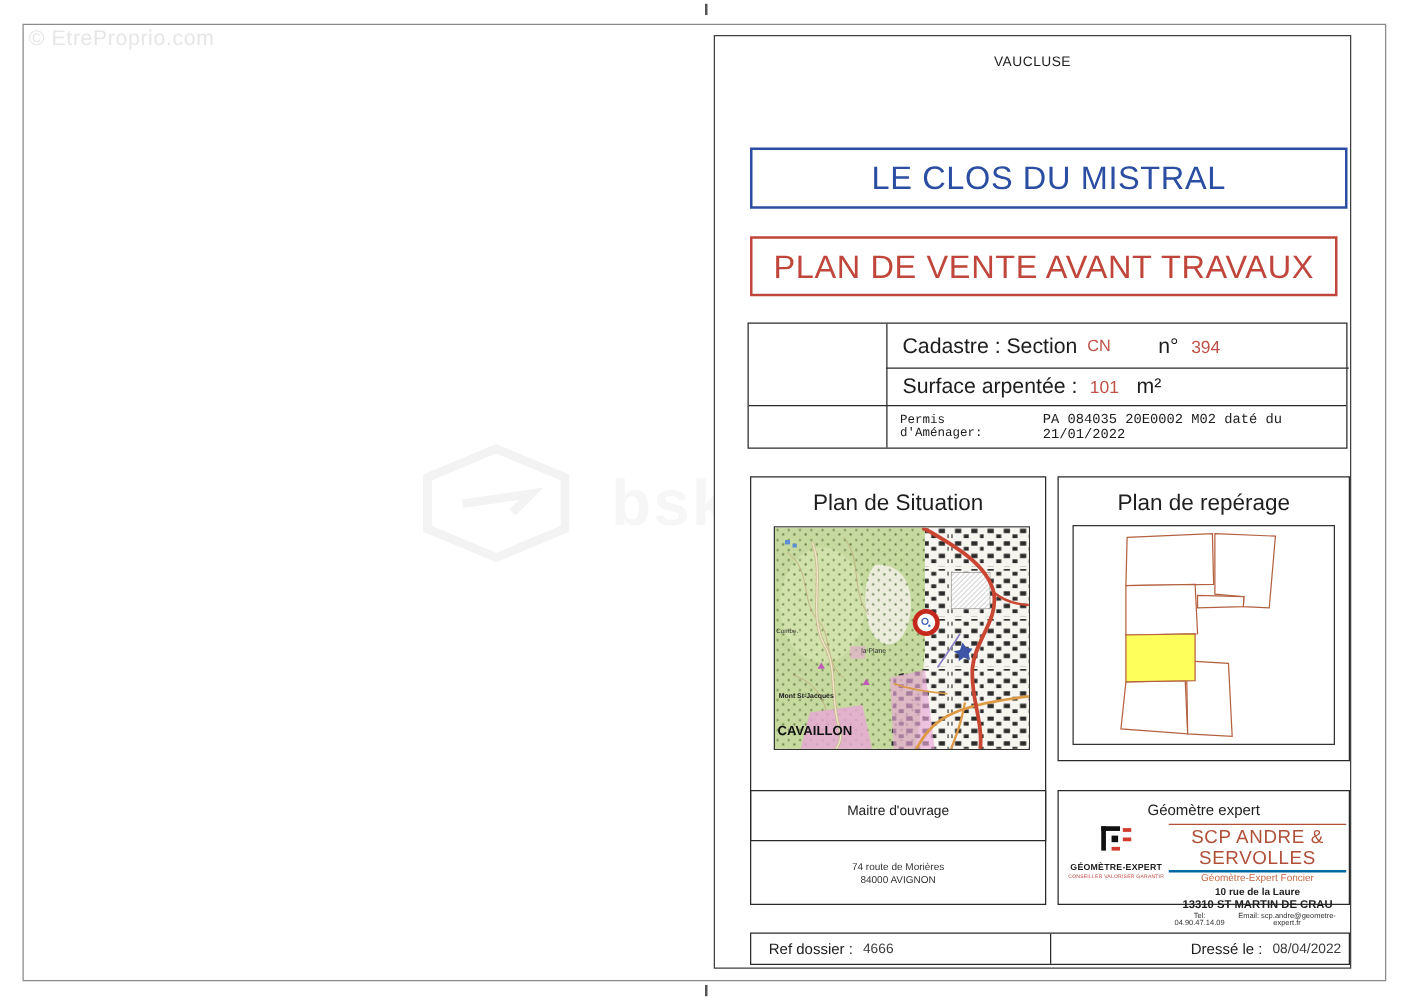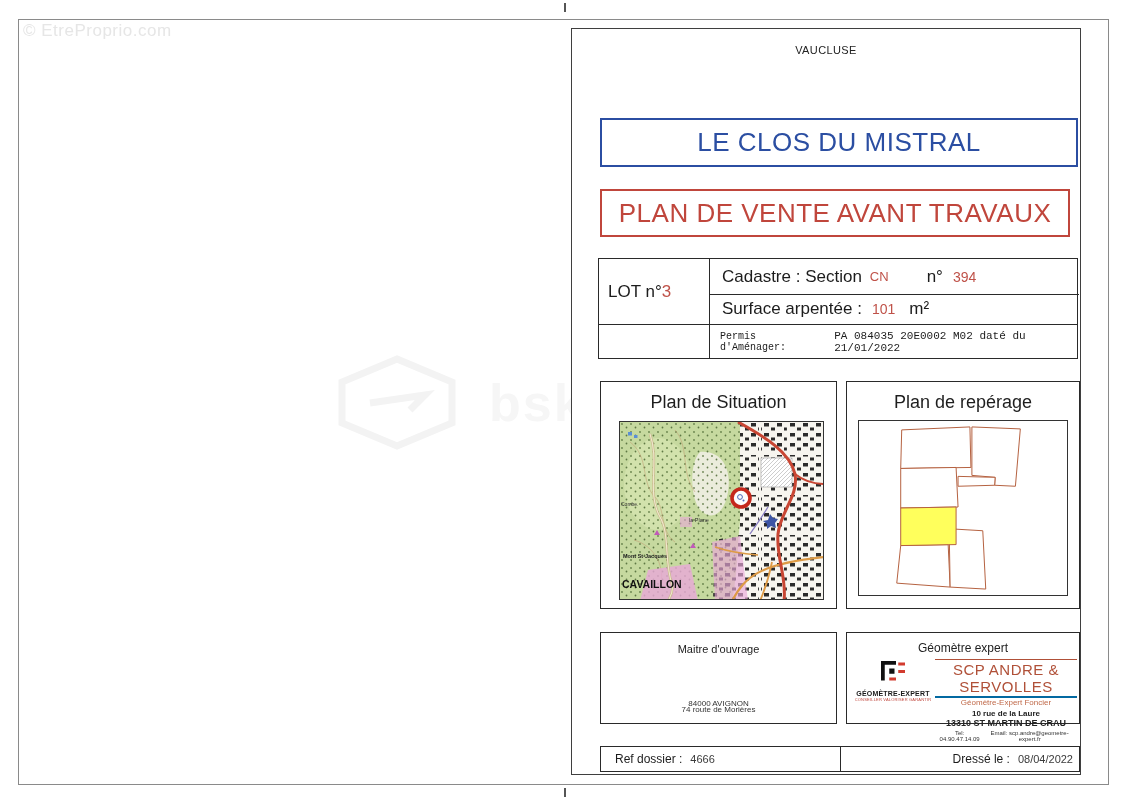--- a/index.html
+++ b/index.html
@@ -36,30 +36,30 @@
   .lt-lot { position:absolute; left:0; top:0; width:110px; height:65px; display:flex; align-items:center; padding-left:9px; font-size:17px; }
   .lt-row1 { position:absolute; left:111px; top:0; width:369px; height:35px; display:flex; align-items:center; padding-left:12px; font-size:17px; }
   .lt-row2 { position:absolute; left:111px; top:35px; width:369px; height:30px; display:flex; align-items:center; padding-left:12px; font-size:17px; }
   .lt-row3 { position:absolute; left:111px; top:65px; width:369px; height:36px; display:flex; align-items:center; padding-left:10px;font-family:Liberation Mono, monospace; }
   .red-val { color:#bf5148; }
   .lt-row1 .gap1 { width:8px; } .lt-row1 .gap2 { width:38px; } .lt-row1 .gap3 { width:10px; }
   .lt-row2 .gap1 { width:10px; } .lt-row2 .gap2 { width:14px; }
   .permit-label { font-size:10px; } .permit-value { font-size:11px; margin-left:14px; }
 
   .plan-panel { border:1px solid #2a2a2a; }
-  .plan-sit { left:28px; top:352px; width:237px; height:228px; }
+  .plan-sit { left:28px; top:352px; width:237px; height:292px; }
   .plan-rep { left:274px; top:352px; width:234px; height:228px; }
   .plan-title { position:absolute; left:0; top:10px; width:100%; text-align:center; font-size:18px; color:#1e1e1e; }
   .map-frame { position:absolute; left:18px; top:39px; width:205px; height:179px; border:1px solid #333; overflow:hidden; }
   .rep-frame { position:absolute; left:11px; top:38px; width:210px; height:176px; border:1px solid #333; background:#fff; }
 
   .owner-box { left:28px; top:603px; width:237px; height:92px; border:1px solid #2a2a2a; }
   .owner-title { position:absolute; top:10px; width:100%; text-align:center; font-size:11px; color:#222; }
   .owner-name { position:absolute; top:28px; width:100%; text-align:center; font-size:18px; color:#2b5aa5; letter-spacing:.5px; }
-  .owner-a1 { position:absolute; top:56px; width:100%; text-align:center; font-size:8px; color:#333;margin-top:16px; }
+  .owner-a1 { position:absolute; top:56px; width:100%; text-align:center; font-size:8px; color:#333; }
   .owner-a2 { position:absolute; top:66px; width:100%; text-align:center; font-size:8px; color:#333; }
 
   .surv-box { left:274px; top:603px; width:234px; height:92px; border:1px solid #2a2a2a; }
   .surv-title { position:absolute; top:8px; left:0; width:100%; text-align:center; font-size:12px; color:#222; }
   .surv-logo { position:absolute; left:6px; top:25px; width:80px; text-align:center; }
   .surv-logo-label { font-size:7px; font-weight:bold; color:#1a1a1a; letter-spacing:.2px; margin-top:1px; }
   .surv-logo-sub { font-size:4px; color:#c0463c; letter-spacing:.2px; }
   .surv-right { position:absolute; left:88px; top:26px; width:142px; text-align:center; }
   .surv-firm { font-size:15px; color:#b05038; border-top:1px solid #b05038; border-bottom:2px solid #0369a1; padding:1px 0; letter-spacing:.5px; }
   .surv-firm-sub { font-size:8px; color:#c06a4a; margin-top:0; }
@@ -99,24 +99,20 @@
       <span>LE CLOS DU MISTRAL</span>
     </div>
     <div class="abs subtitle-box">
       <span>PLAN DE VENTE AVANT TRAVAUX</span>
     </div>
 
     <div class="abs lot-table">
       <div class="lt-vline"></div>
       <div class="lt-h1"></div>
       <div class="lt-h2"></div>
-      <div class="lt-lot">
-        <span>LOT n°</span>
-          <span class="red-val">3</span>
-      </div>
       <div class="lt-row1">
         <span>Cadastre : Section</span>
           <span class="gap1"></span>
           <span class="red-val" style="font-size:13px;">CN</span>
           <span class="gap2"></span>
           <span>n°</span>
           <span class="gap3"></span>
           <span class="red-val" style="font-size:14px;">394</span>
       </div>
       <div class="lt-row2">

